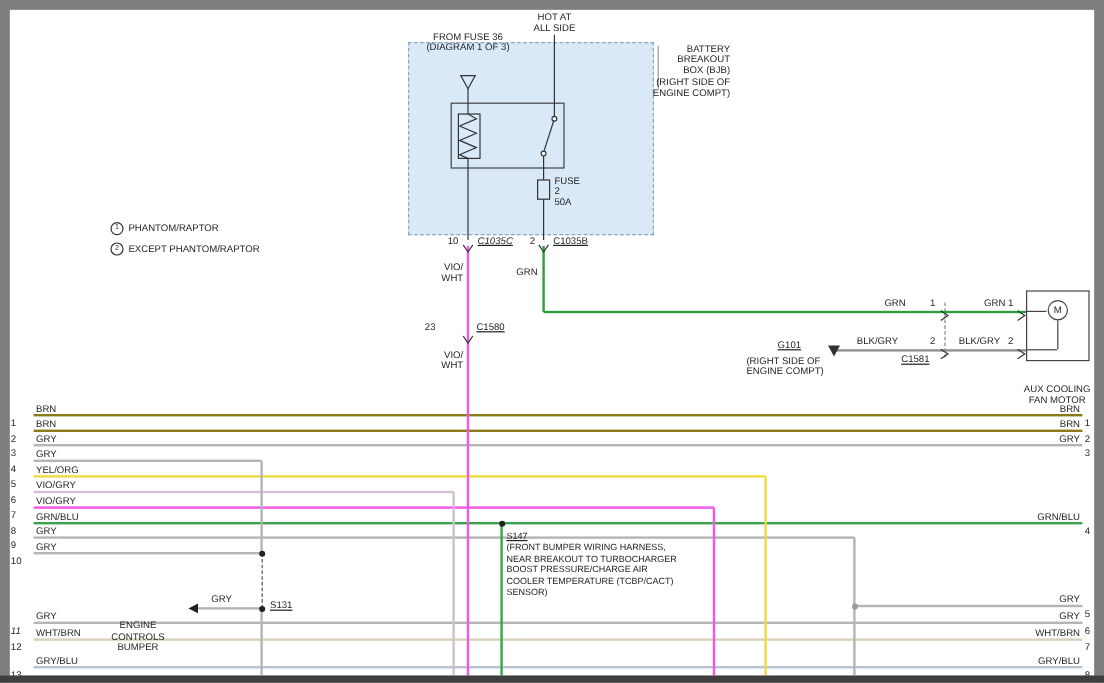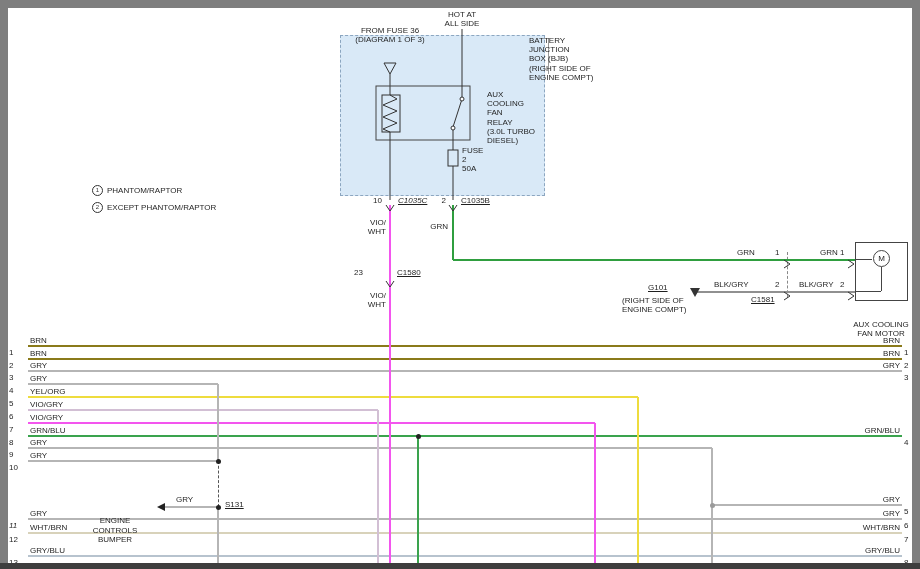--- a/index.html
+++ b/index.html
@@ -174,41 +174,33 @@
     <line x1="113" y1="105" x2="113" y2="125" stroke="#333"></line>
     <rect x="108" y="125" width="10" height="16" fill="none" stroke="#333"></rect>
     <line x1="113" y1="141" x2="113" y2="175" stroke="#333"></line>
   </svg>
 
   <div class="t tc blk z4" style="left:430px;top:10px;width:64px;">
     <div>HOT AT</div>
     <div>ALL SIDE</div>
   </div>
 
-  <div class="t blk z4" style="left:529px;top:36px;">
+  <div class="t blk z4" style="left:544px;top:36px;text-align:right;">
     <div>BATTERY</div>
-    <div>JUNCTION</div>
+    <div>BREAKOUT</div>
     <div>BOX (BJB)</div>
     <div>(RIGHT SIDE OF</div>
     <div>ENGINE COMPT)</div>
   </div>
 
   <div class="t tc blk z4" style="left:340px;top:26px;width:100px;">
     <div>FROM FUSE 36</div>
     <div>(DIAGRAM 1 OF 3)</div>
   </div>
 
-  <div class="t blk z4" style="left:487px;top:90px;">
-    <div>AUX</div>
-    <div>COOLING</div>
-    <div>FAN</div>
-    <div>RELAY</div>
-    <div>(3.0L TURBO</div>
-    <div>DIESEL)</div>
-  </div>
 
   <div class="t blk z4" style="left:462px;top:147px;line-height:8.8px;">
     <div>FUSE</div>
     <div>2</div>
     <div>50A</div>
   </div>
 
   <div class="t z4" style="left:92px;top:185px;">
     <span class="legend-circle">1</span><span>PHANTOM/RAPTOR</span>
   </div>
@@ -229,18 +221,26 @@
     <div>ENGINE COMPT)</div>
   </div>
 
   <div class="t tc blk z4" style="left:84px;top:489px;width:62px;line-height:9.6px;margin-top:27px;">
     <div>ENGINE</div>
     <div>CONTROLS</div>
     <div>BUMPER</div>
   </div>
   <div id="arrow-left"></div>
 
+  <div class="t blk z4" style="left:422px;top:442px;font-size:7.5px;line-height:9.4px;">
+    <div class="u">S147</div>
+    <div>(FRONT BUMPER WIRING HARNESS,</div>
+    <div>NEAR BREAKOUT TO TURBOCHARGER</div>
+    <div>BOOST PRESSURE/CHARGE AIR</div>
+    <div>COOLER TEMPERATURE (TCBP/CACT)</div>
+    <div>SENSOR)</div>
+  </div>
 
   <div class="frame" style="left:0;top:0;width:920px;height:8px;"></div>
   <div class="frame" style="left:0;top:0;width:8px;height:569px;"></div>
   <div class="frame" style="left:912px;top:0;width:8px;height:569px;"></div>
   <div id="frame-bottom"></div>
 </div>
 
 </body></html>

